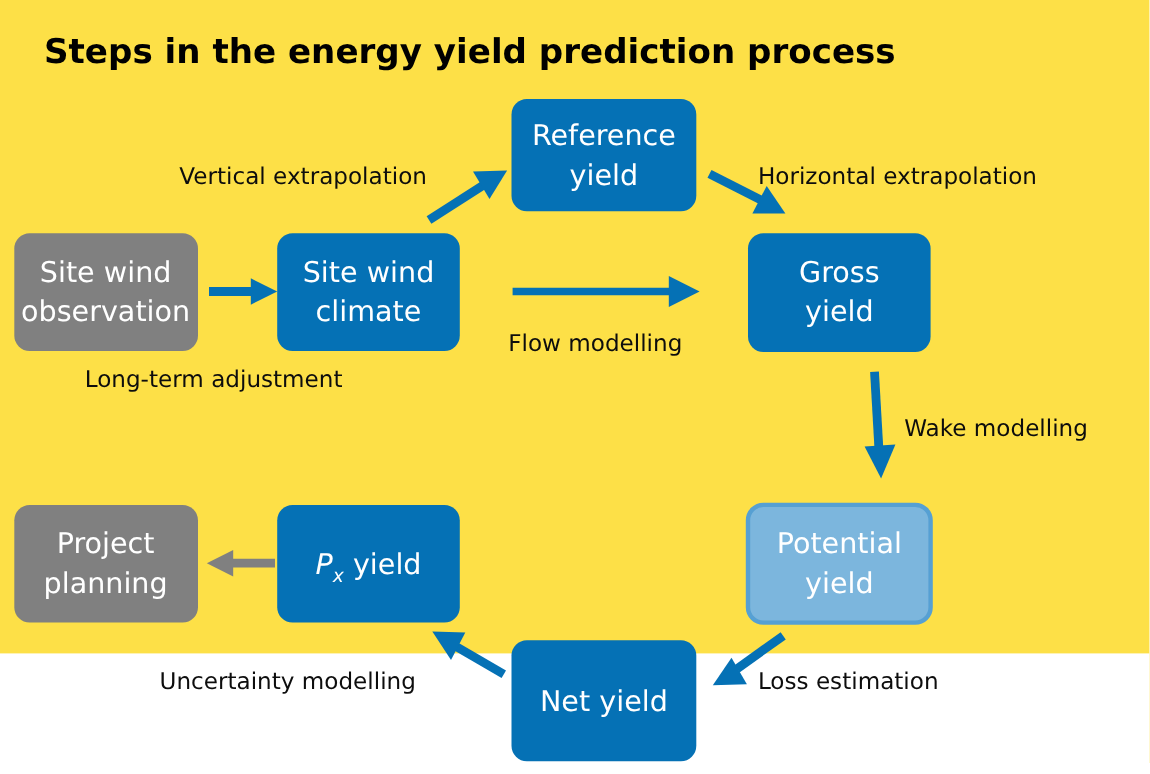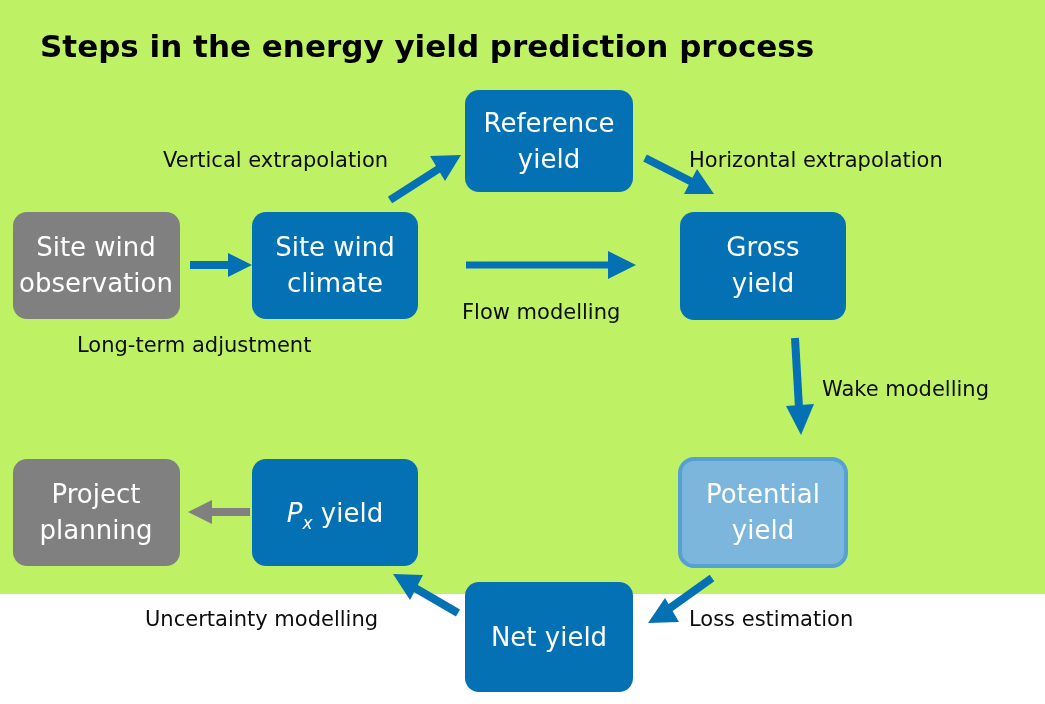--- a/index.html
+++ b/index.html
@@ -10,21 +10,21 @@
   body {
     width: 1045px;
     height: 704px;
     font-family: "DejaVu Sans", sans-serif;
     overflow: hidden;
   }
   #diagram-root {
     position: relative;
     width: 1045px;
     height: 594px;
-    background: #bef264;
+    background: #fde047;
   }
   svg.canvas {
     position: absolute;
     top: 0;
     left: 0;
     width: 1045px;
     height: 704px;
     display: block;
   }
   .title-text {

